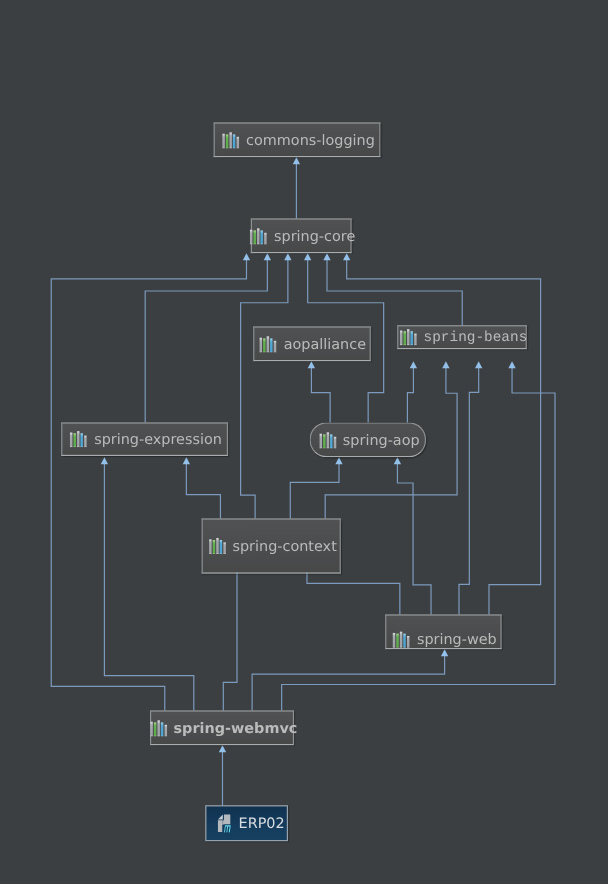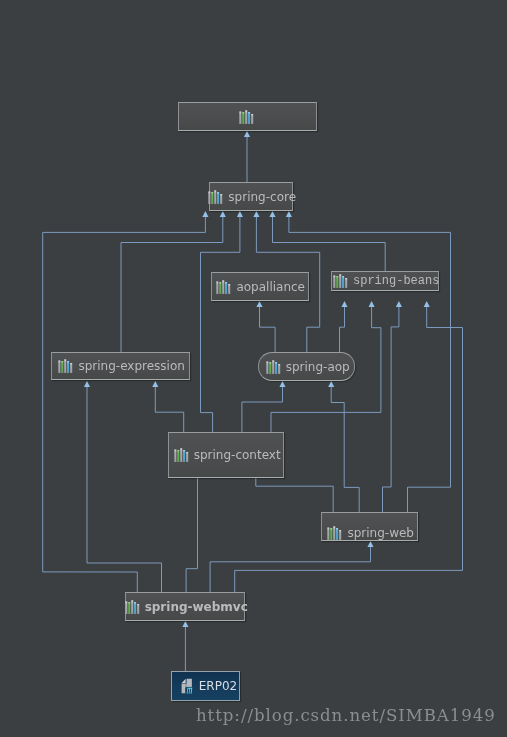--- a/index.html
+++ b/index.html
@@ -112,20 +112,21 @@
                 <stop offset="0.92" stop-color="#4ca3d1"></stop>
                 <stop offset="1" stop-color="#95cce9"></stop>
               </linearGradient>
             </defs>
             <rect x="1.3" y="1.45" width="2.05" height="12.149999999999999" fill="url(#gg)"></rect>
             <rect x="4.25" y="2" width="2.05" height="11.6" fill="url(#gn)"></rect>
             <rect x="7.2" y="0.3" width="2.05" height="13.299999999999999" fill="url(#gg)"></rect>
             <rect x="10.05" y="2" width="2.05" height="11.6" fill="url(#gb)"></rect>
             <rect x="13.15" y="4" width="2.05" height="9.599999999999998" fill="url(#gg)"></rect>
           </svg></span>
+        <span class="lbl">commons-logging</span>
       </div>
       <div class="node" style="left: 209px; top: 182px; width: 84px; height: 29px;">
         <span class="ico" style="margin-right: 5px;"><svg width="16" height="14" viewBox="0 0 16 14" xmlns="http://www.w3.org/2000/svg">
             <defs>
               <linearGradient id="gg" x1="0" y1="0" x2="0" y2="1">
                 <stop offset="0" stop-color="#dcdfe3"></stop>
                 <stop offset="0.22" stop-color="#a6a9ad"></stop>
                 <stop offset="0.92" stop-color="#9fa2a6"></stop>
                 <stop offset="1" stop-color="#cfd3d7"></stop>
               </linearGradient>
@@ -366,14 +367,13 @@
             <path d="M5.6 0.8 L10.9 0.8 L10.9 9.3 L4.2 9.3 L4.2 15.3 L0.6 15.3 L0.6 5.6 L4.2 5.6 L4.2 9.3 L5.6 9.3 Z" fill="#b4b9bd"></path>
             <rect x="4.2" y="5.6" width="1.6" height="3.8" fill="#abb0b5"></rect>
             <g>
               <rect x="5.1" y="8.9" width="6.8" height="6.9" fill="#10405e" opacity="0.9"></rect>
               <path d="M5.7 15.7 L6.5 9.7 L11.3 9.7 L10.5 15.7 L9.6 15.7 L10.3 10.7 L9.05 10.7 L8.4 15.7 L7.65 15.7 L8.3 10.7 L7.1 10.7 L6.45 15.7 Z" fill="#6ad6ee"></path>
             </g>
           </svg></span>
         <span class="lbl">ERP02</span>
       </div>
     </div>
-  <div class="watermark" style="left: 196px; top: 706px;">http://blog.csdn.net/SIMBA1949</div>
 </div>
 
 </body></html>

